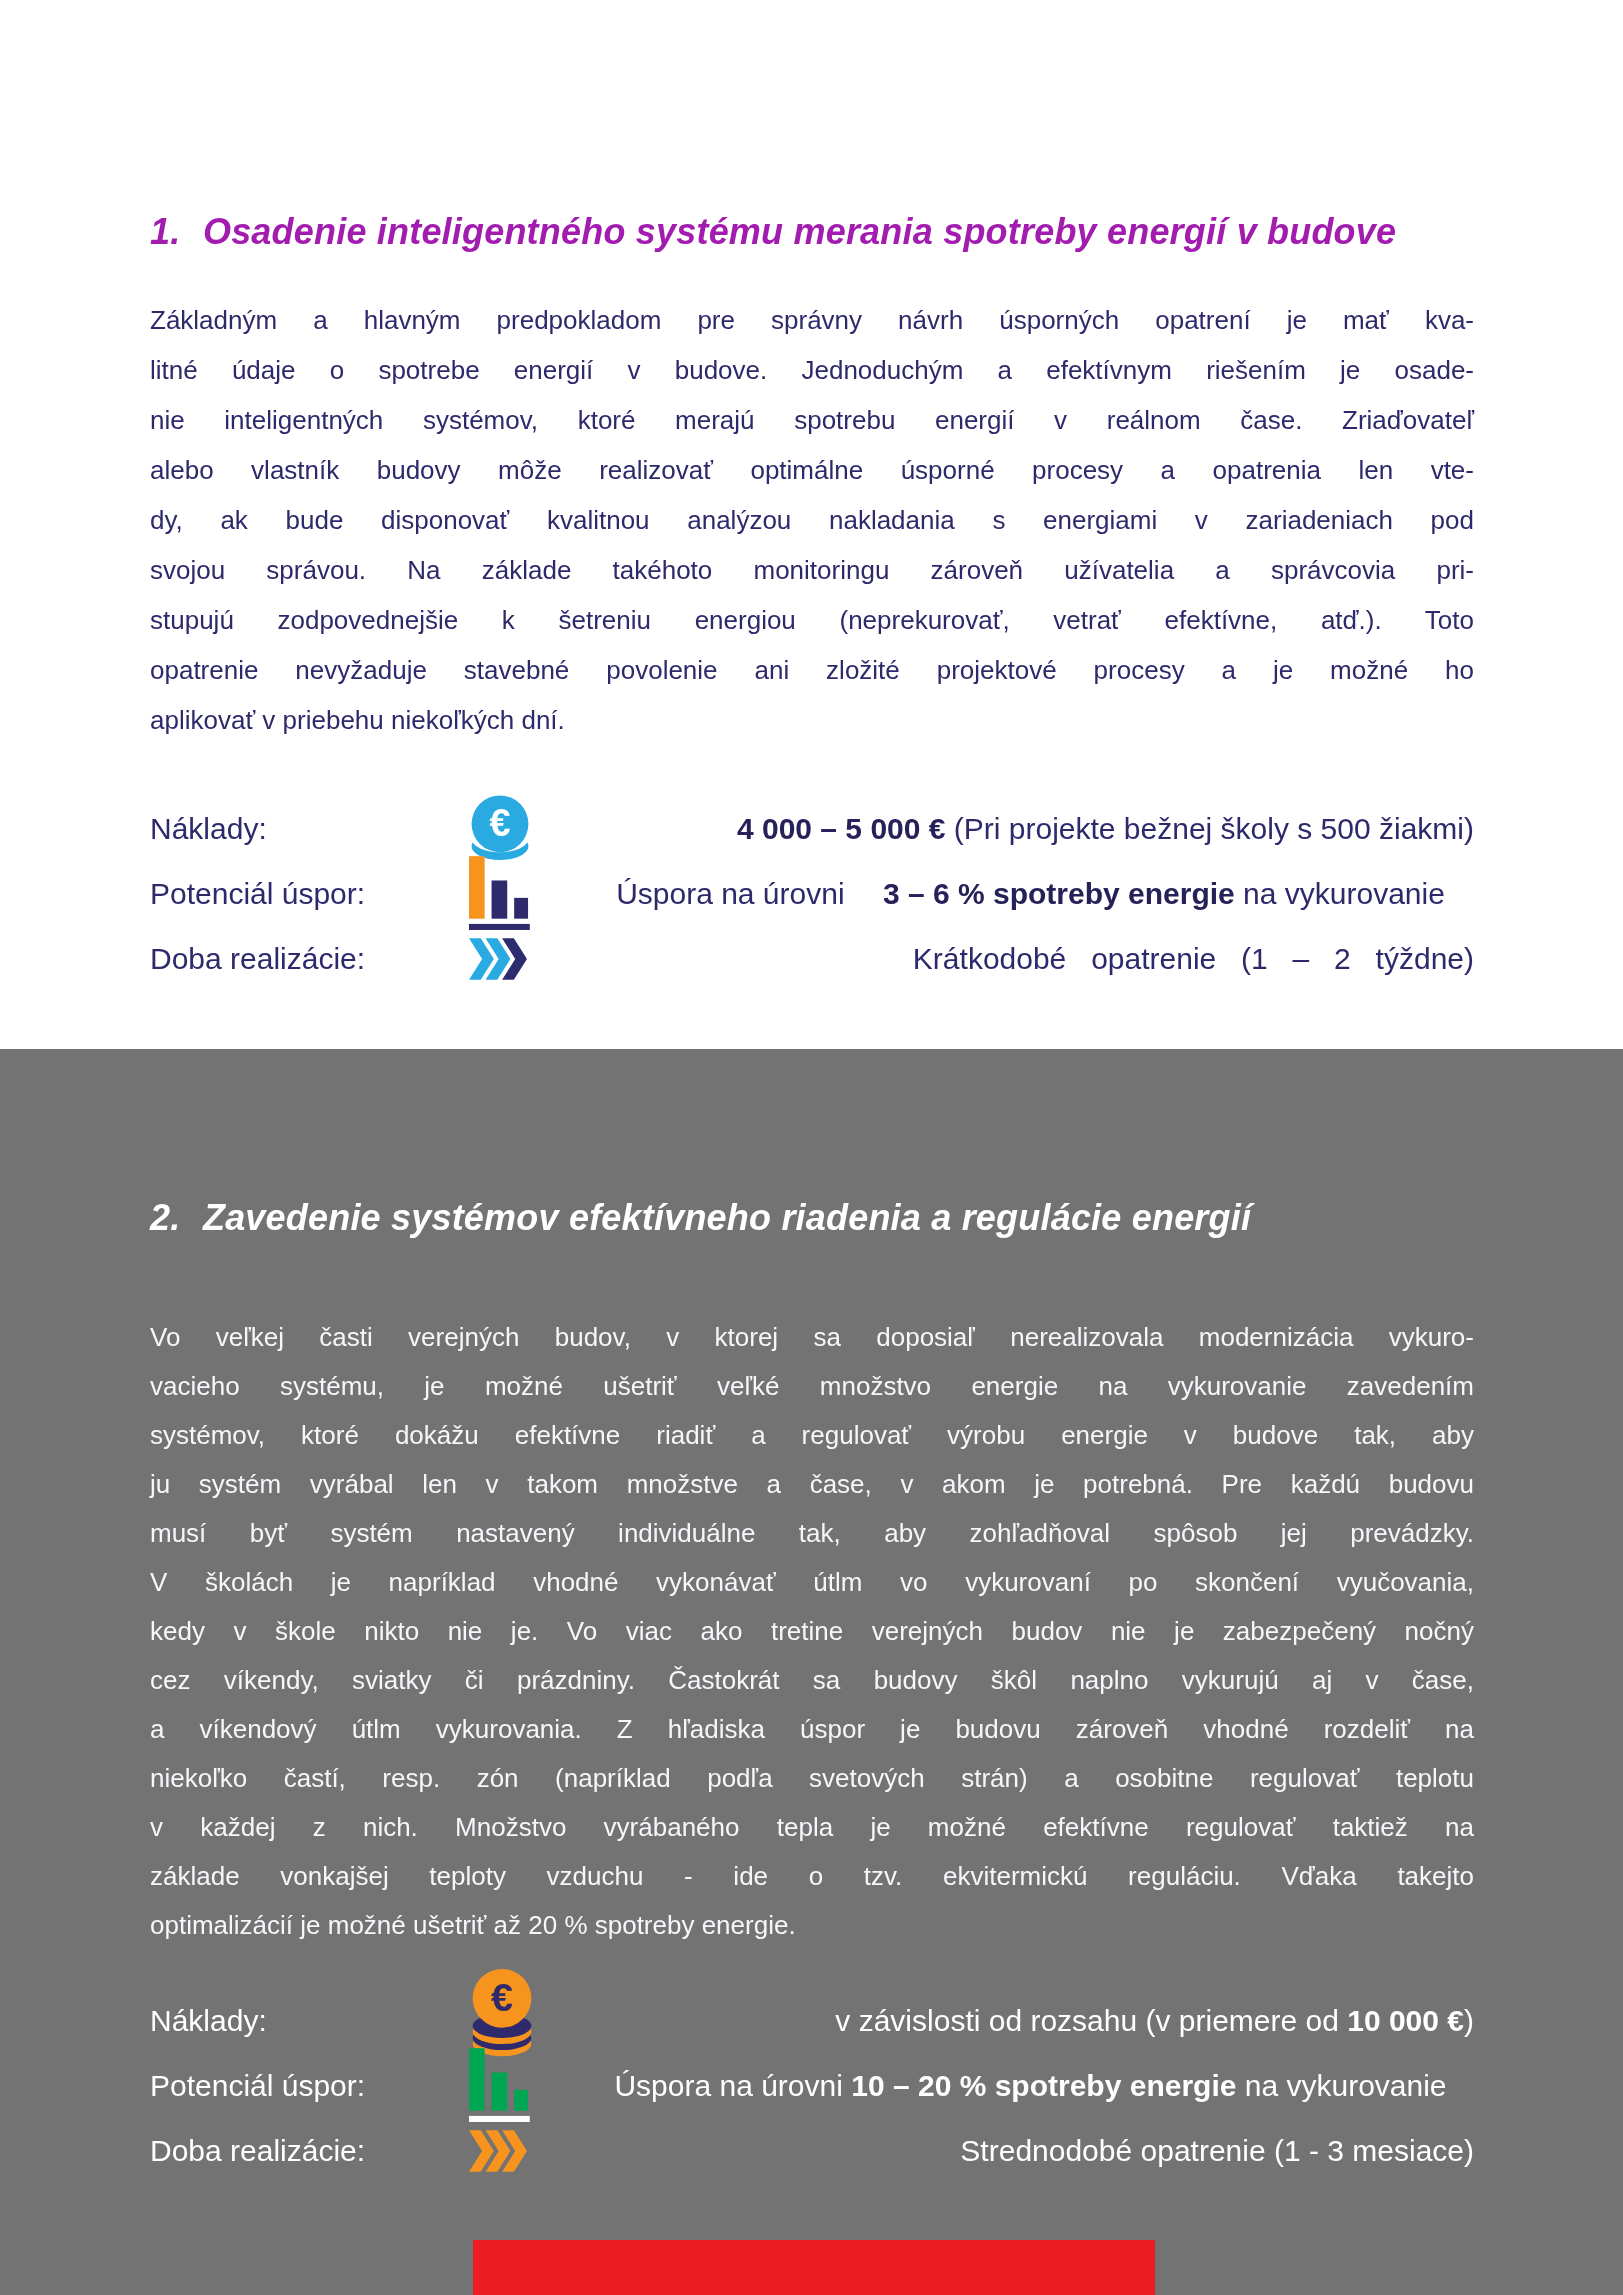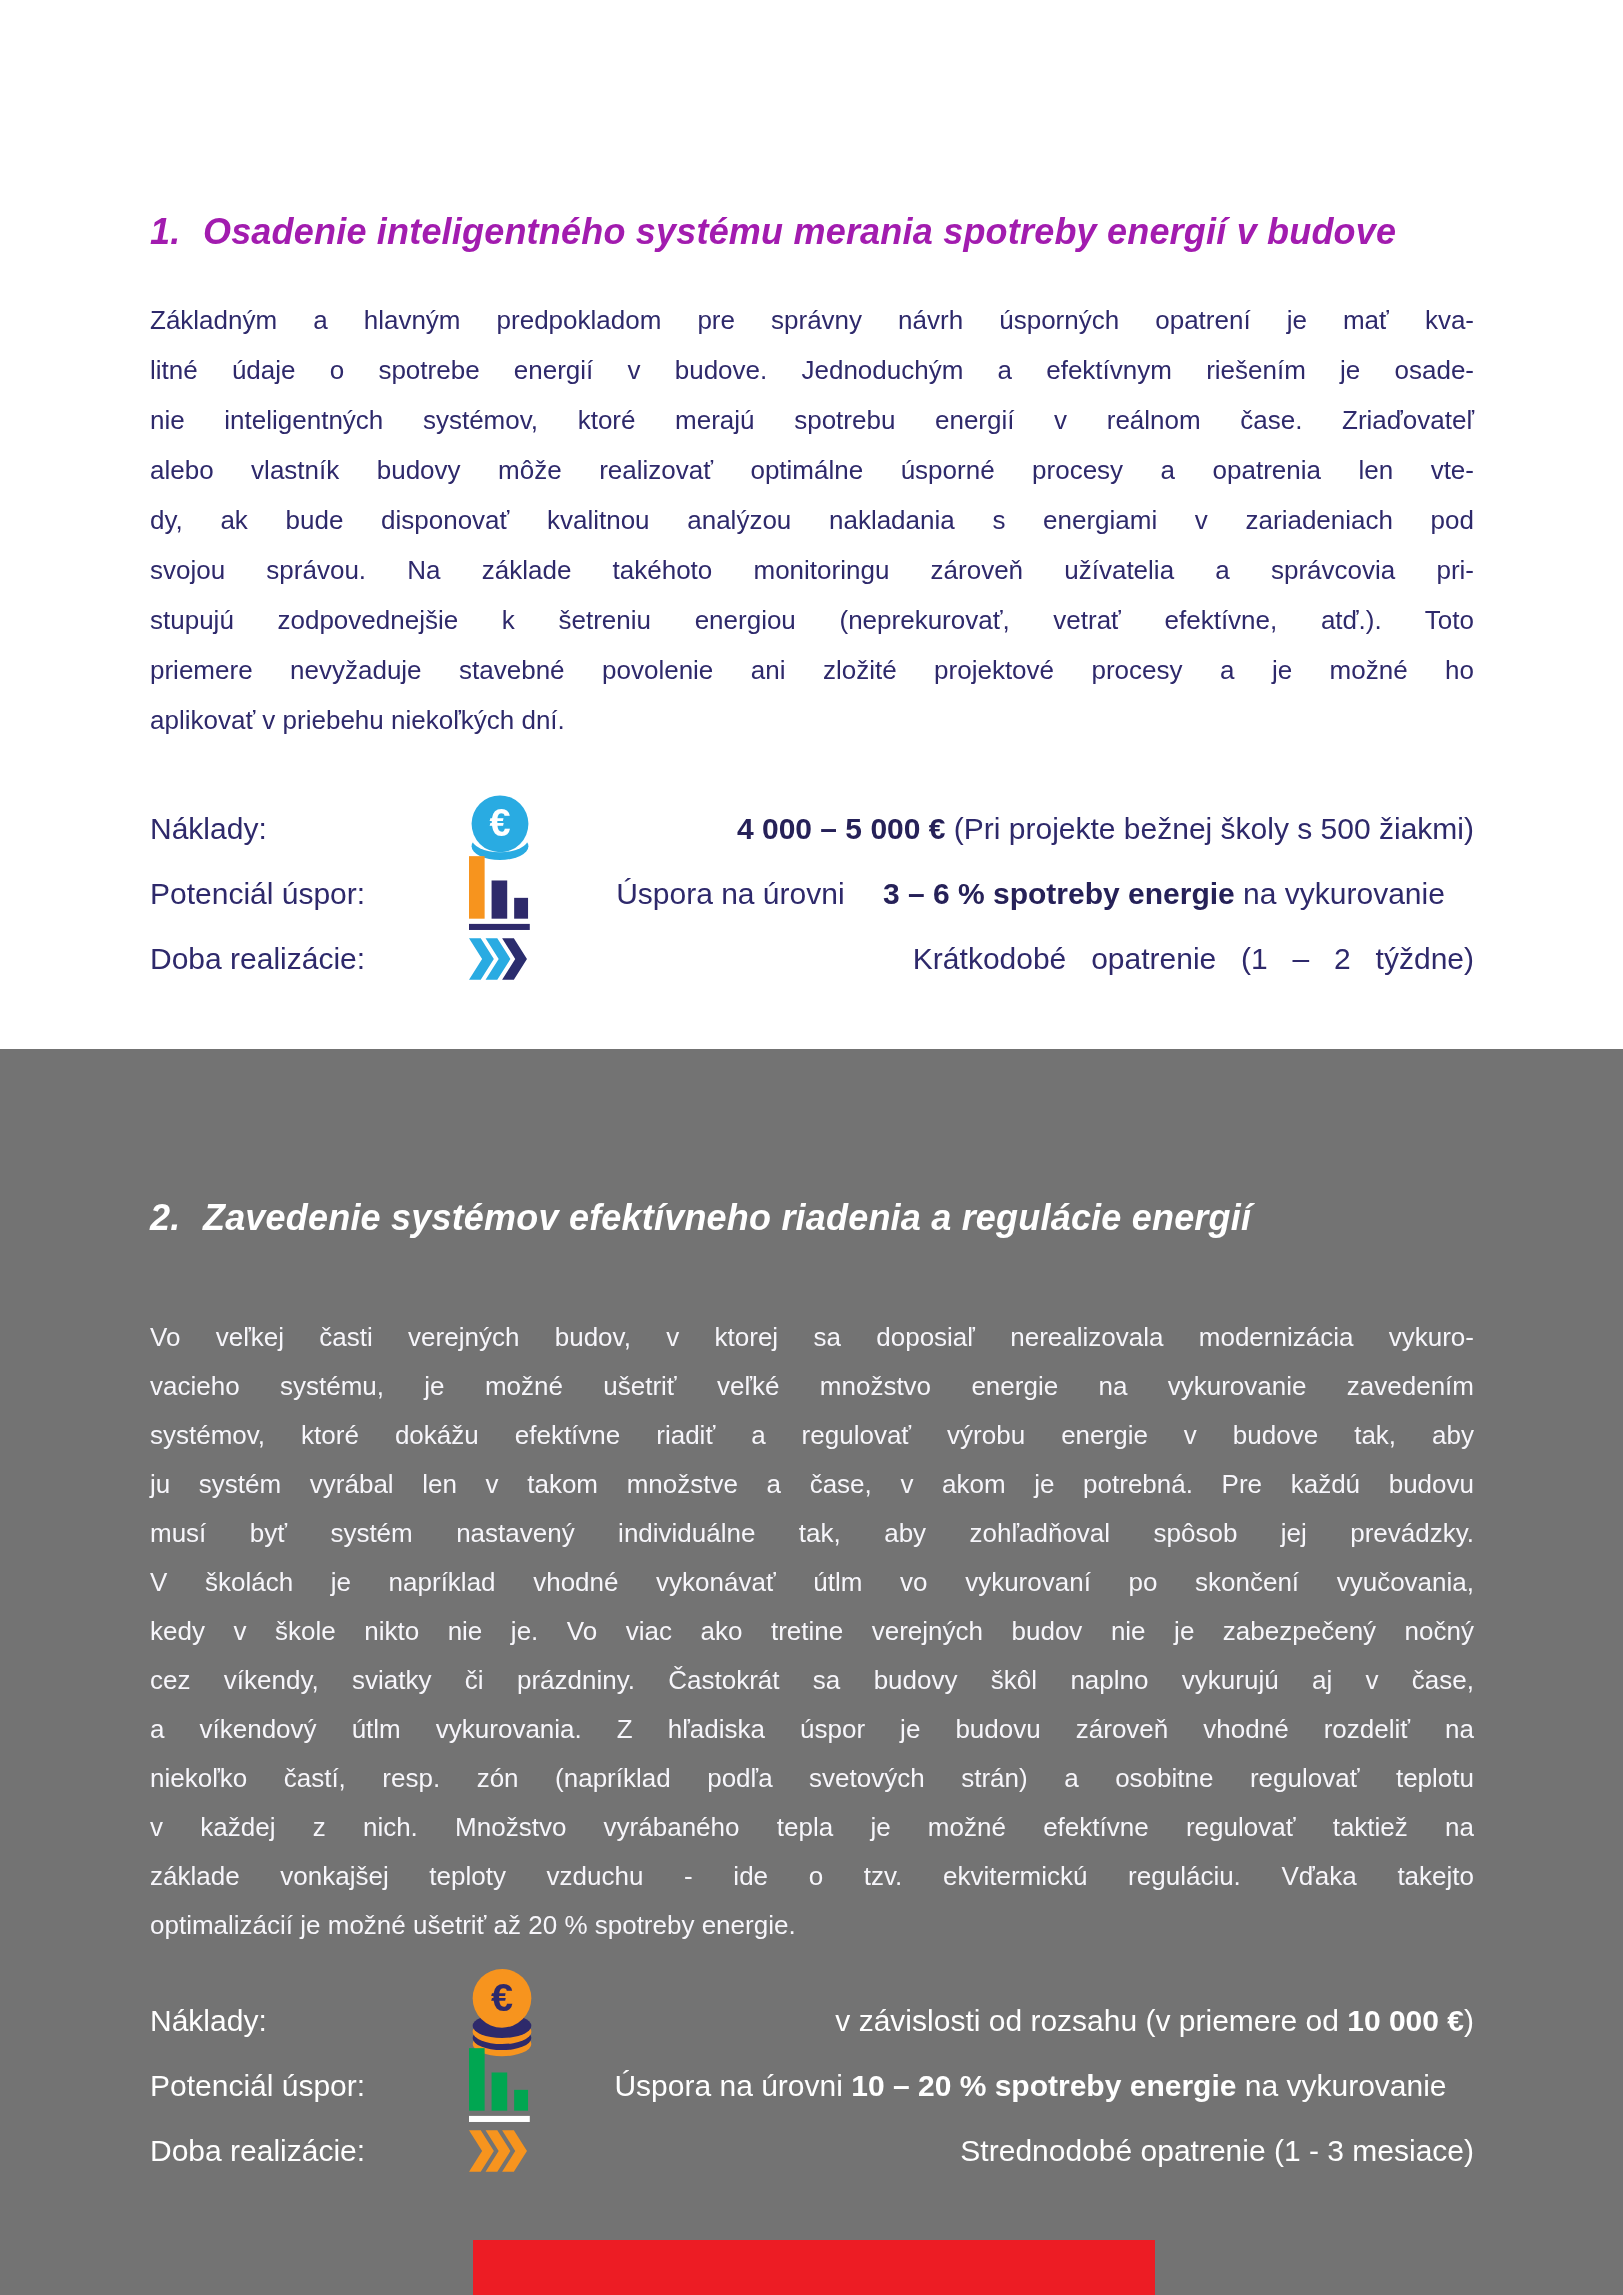--- a/index.html
+++ b/index.html
@@ -51,21 +51,21 @@
   </div>
 
   <div class="para" id="para-1">
       <div class="tline">Základným a hlavným predpokladom pre správny návrh úsporných opatrení je mať kva-</div>
       <div class="tline">litné údaje o spotrebe energií v budove. Jednoduchým a efektívnym riešením je osade-</div>
       <div class="tline">nie inteligentných systémov, ktoré merajú spotrebu energií v reálnom čase. Zriaďovateľ</div>
       <div class="tline">alebo vlastník budovy môže realizovať optimálne úsporné procesy a opatrenia len vte-</div>
       <div class="tline">dy, ak bude disponovať kvalitnou analýzou nakladania s energiami v zariadeniach pod</div>
       <div class="tline">svojou správou. Na základe takéhoto monitoringu zároveň užívatelia a správcovia pri-</div>
       <div class="tline">stupujú zodpovednejšie k šetreniu energiou (neprekurovať, vetrať efektívne, atď.). Toto</div>
-      <div class="tline">priemere nevyžaduje stavebné povolenie ani zložité projektové procesy a je možné ho</div>
+      <div class="tline">opatrenie nevyžaduje stavebné povolenie ani zložité projektové procesy a je možné ho</div>
       <div class="tline">aplikovať v priebehu niekoľkých dní.</div>
     </div>
 
   <div class="rows" id="rows-1">
 
     <div class="row">
       <span class="label">Náklady:</span>
       <span class="icon-box">
         <svg width="62" height="68" viewBox="0 0 72 78" aria-hidden="true" style="font-size:35px">
           <ellipse cx="36" cy="59" rx="33" ry="16" fill="#29abe2"></ellipse>

